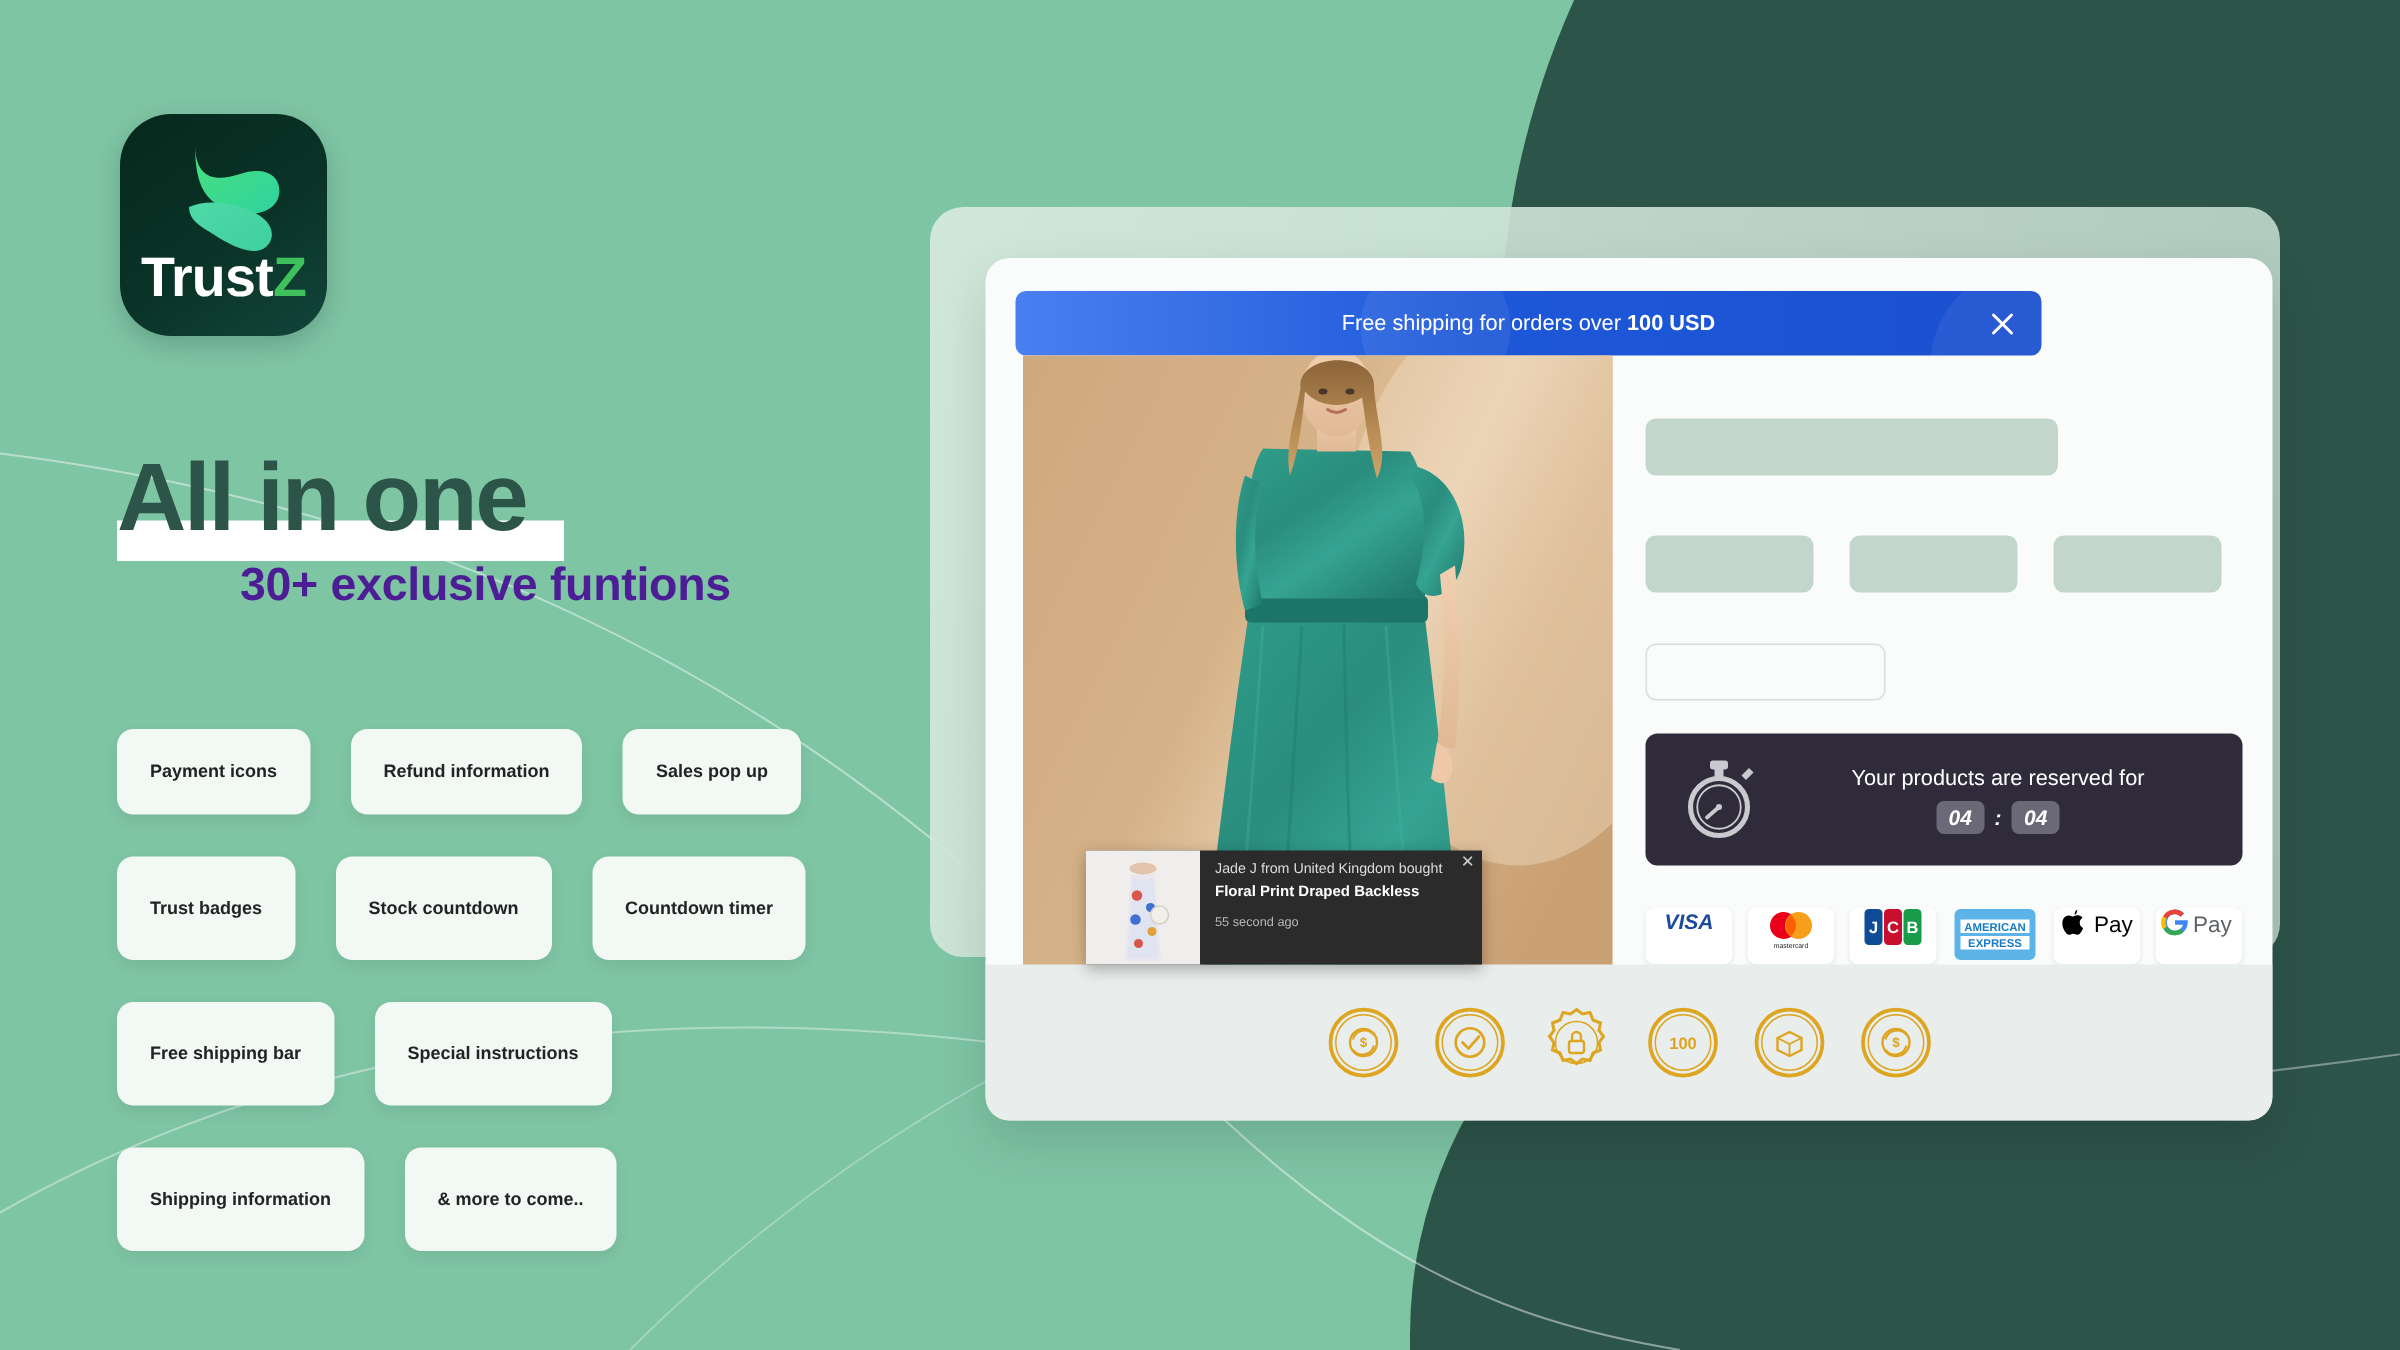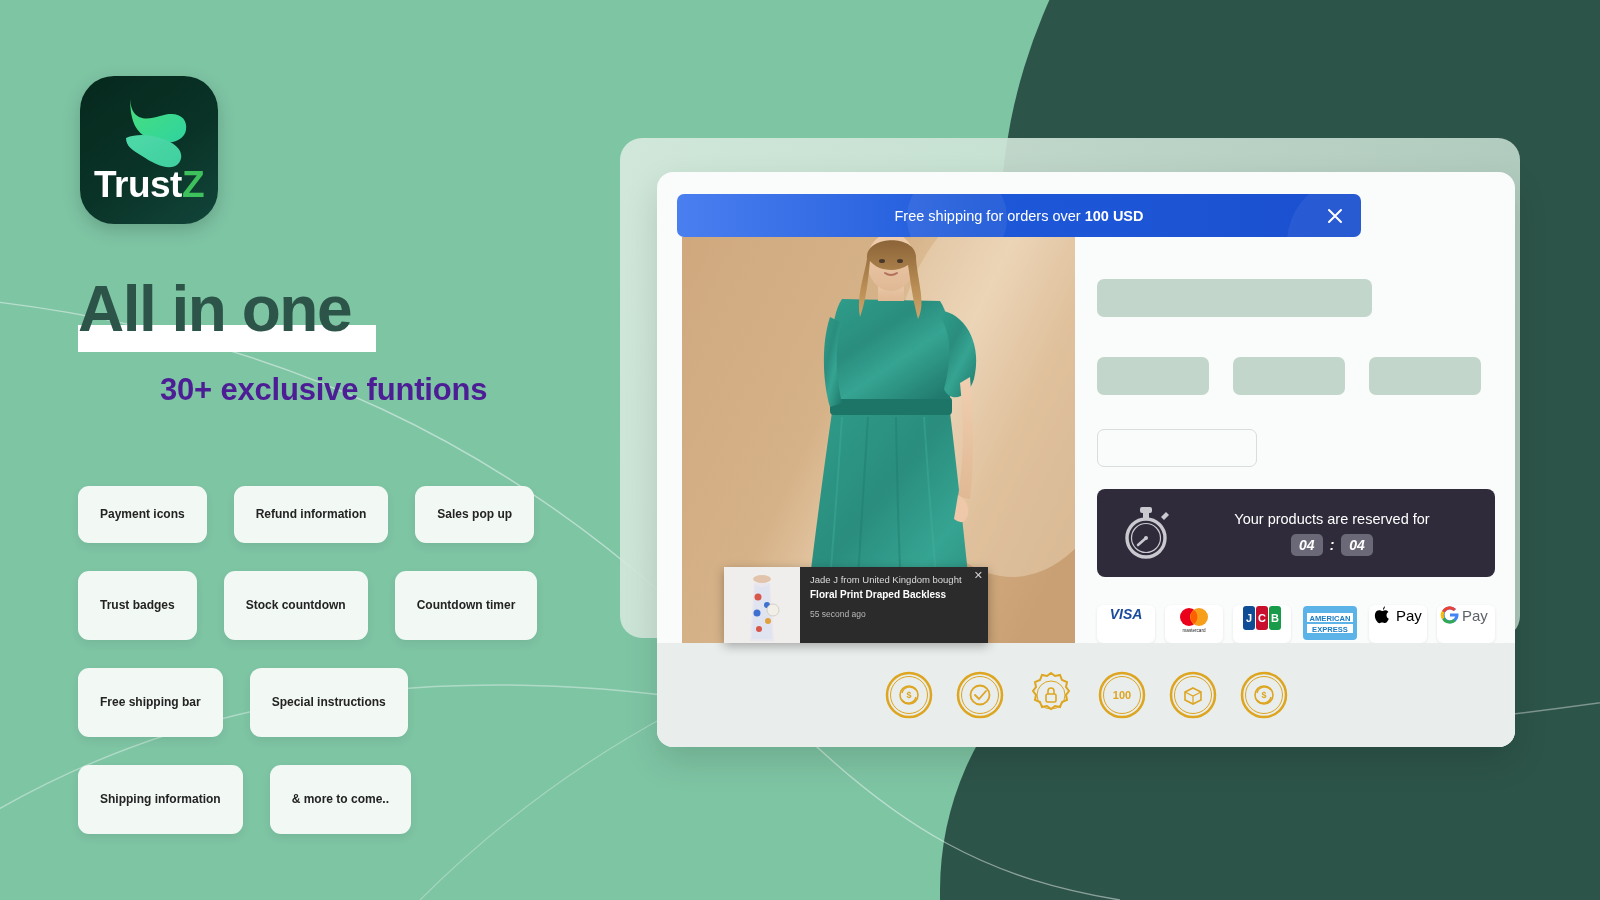--- a/index.html
+++ b/index.html
@@ -58,21 +58,21 @@
   .logo-mark { position: absolute; left: 28px; top: 16px; width: 84px; height: 78px; }
   .logo-word {
     position: absolute; left: 0; right: 0; bottom: 18px;
     text-align: center;
     font-size: 37px; font-weight: 700; letter-spacing: -0.5px;
     color: #ffffff;
     font-family: "Liberation Sans", sans-serif;
   }
   .logo-word .z { color: #3ec15c; }
 
-  .headline-wrap { position: absolute; left: 78px; top: 278px; }
+  .headline-wrap { position: absolute; left: 78px; top: 300px; }
   .headline-bar {
     position: absolute; left: 0; top: 47px;
     width: 298px; height: 27px;
     background: #ffffff;
   }
   .headline {
     position: relative;
     font-size: 64px; line-height: 62px; font-weight: 800;
     color: #2d5449;
     letter-spacing: -1.5px;

